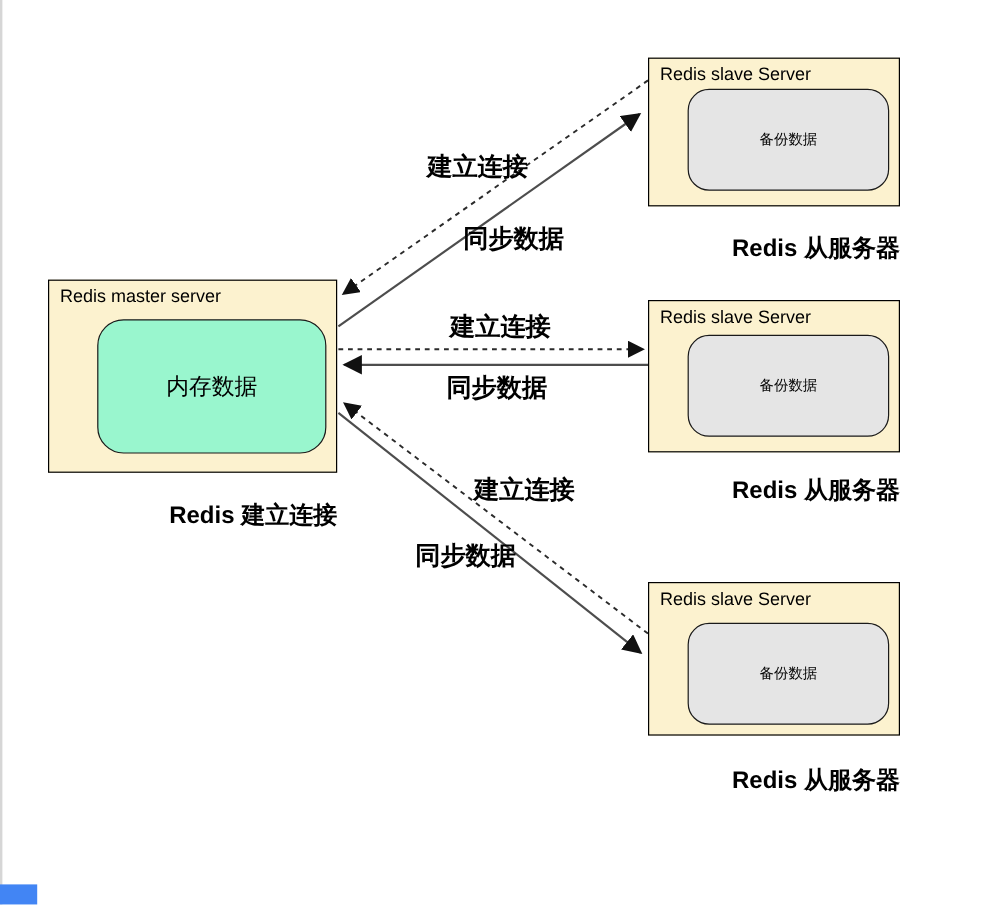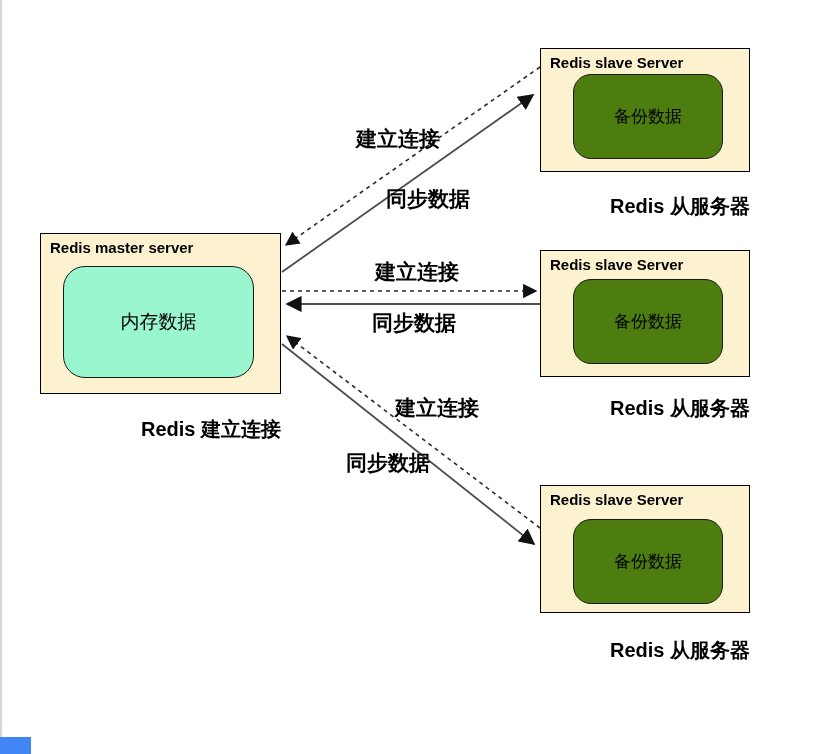--- a/index.html
+++ b/index.html
@@ -4,29 +4,29 @@
 <style>
   html,body{margin:0;padding:0;background:#fff;}
   .canvas{
     position:relative;width:820px;height:754px;background:#ffffff;overflow:hidden;
     font-family:"Liberation Sans","DejaVu Sans",sans-serif;color:#000;
   }
   .edge-left{position:absolute;left:0;top:0;width:2px;height:754px;background:#d6d6d6;}
   svg.edges{position:absolute;left:0;top:0;width:820px;height:754px;}
 
   .node{position:absolute;background:#FCF2CF;border:1px solid #000;box-sizing:border-box;}
-  .node-title{position:absolute;left:9px;top:5px;font-size:15px;white-space:nowrap;font-weight:bold;}
+  .node-title{position:absolute;left:9px;top:5px;font-size:15px;white-space:nowrap;}
   .inner{
     position:absolute;border:1px solid #1a1a1a;box-sizing:border-box;
     display:flex;align-items:center;justify-content:center;
   }
   .master-box{left:40px;top:233px;width:241px;height:161px;padding-left:16px;}
-  .master-inner{left:22px;top:32px;width:191px;height:112px;border-radius:22px;background:#99F6CE;font-size:19px;}
+  .master-inner{left:40px;top:32px;width:191px;height:112px;border-radius:22px;background:#99F6CE;font-size:19px;}
   .slave-box{left:540px;width:210px;}
-  .slave-inner{left:32px;width:150px;height:85px;border-radius:18px;background:#4d7c0f;font-size:17px;}
+  .slave-inner{left:32px;width:168px;height:85px;border-radius:18px;background:#e5e5e5;font-size:12px;}
   .slave-1{top:48px;height:124px;}  .slave-1 .slave-inner{top:25px;}
   .slave-2{top:250px;height:127px;} .slave-2 .slave-inner{top:28px;}
   .slave-3{top:485px;height:128px;} .slave-3 .slave-inner{top:33px;}
 
   .caption{position:absolute;font-weight:bold;font-size:20px;text-align:right;white-space:nowrap;}
   .cap-master{left:40px;width:241px;top:416px;}
   .cap-slave{left:540px;width:210px;}
   .cap-s1{top:193px;} .cap-s2{top:395px;} .cap-s3{top:637px;}
 
   .edge-label{

